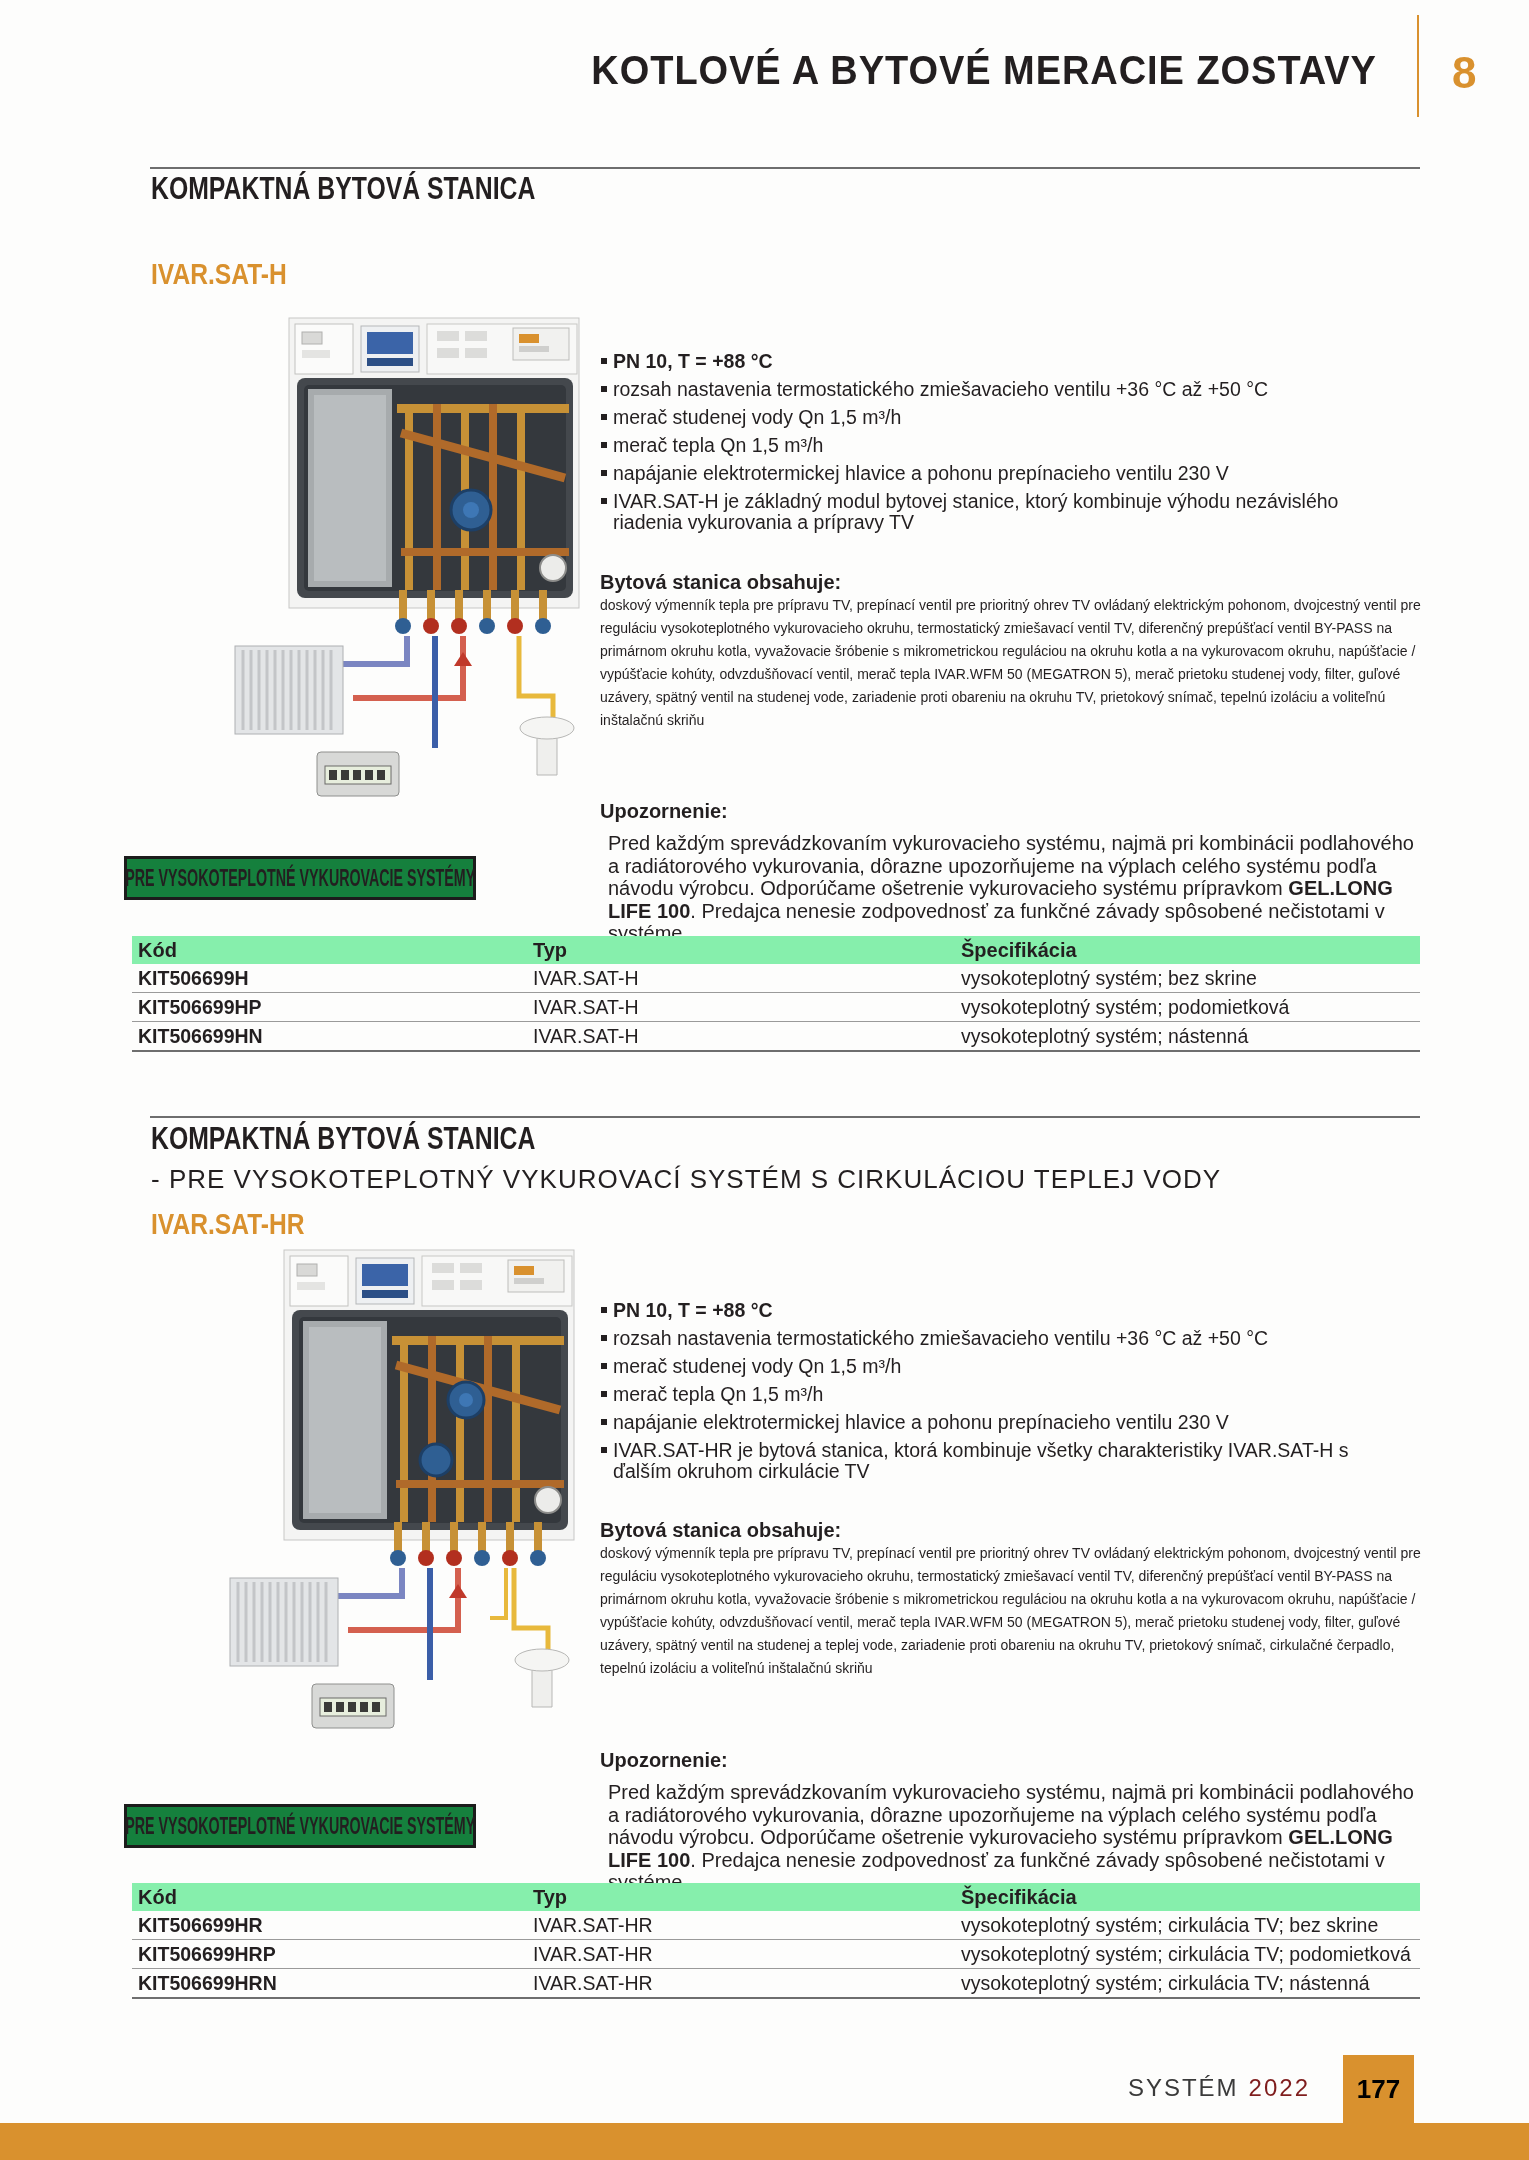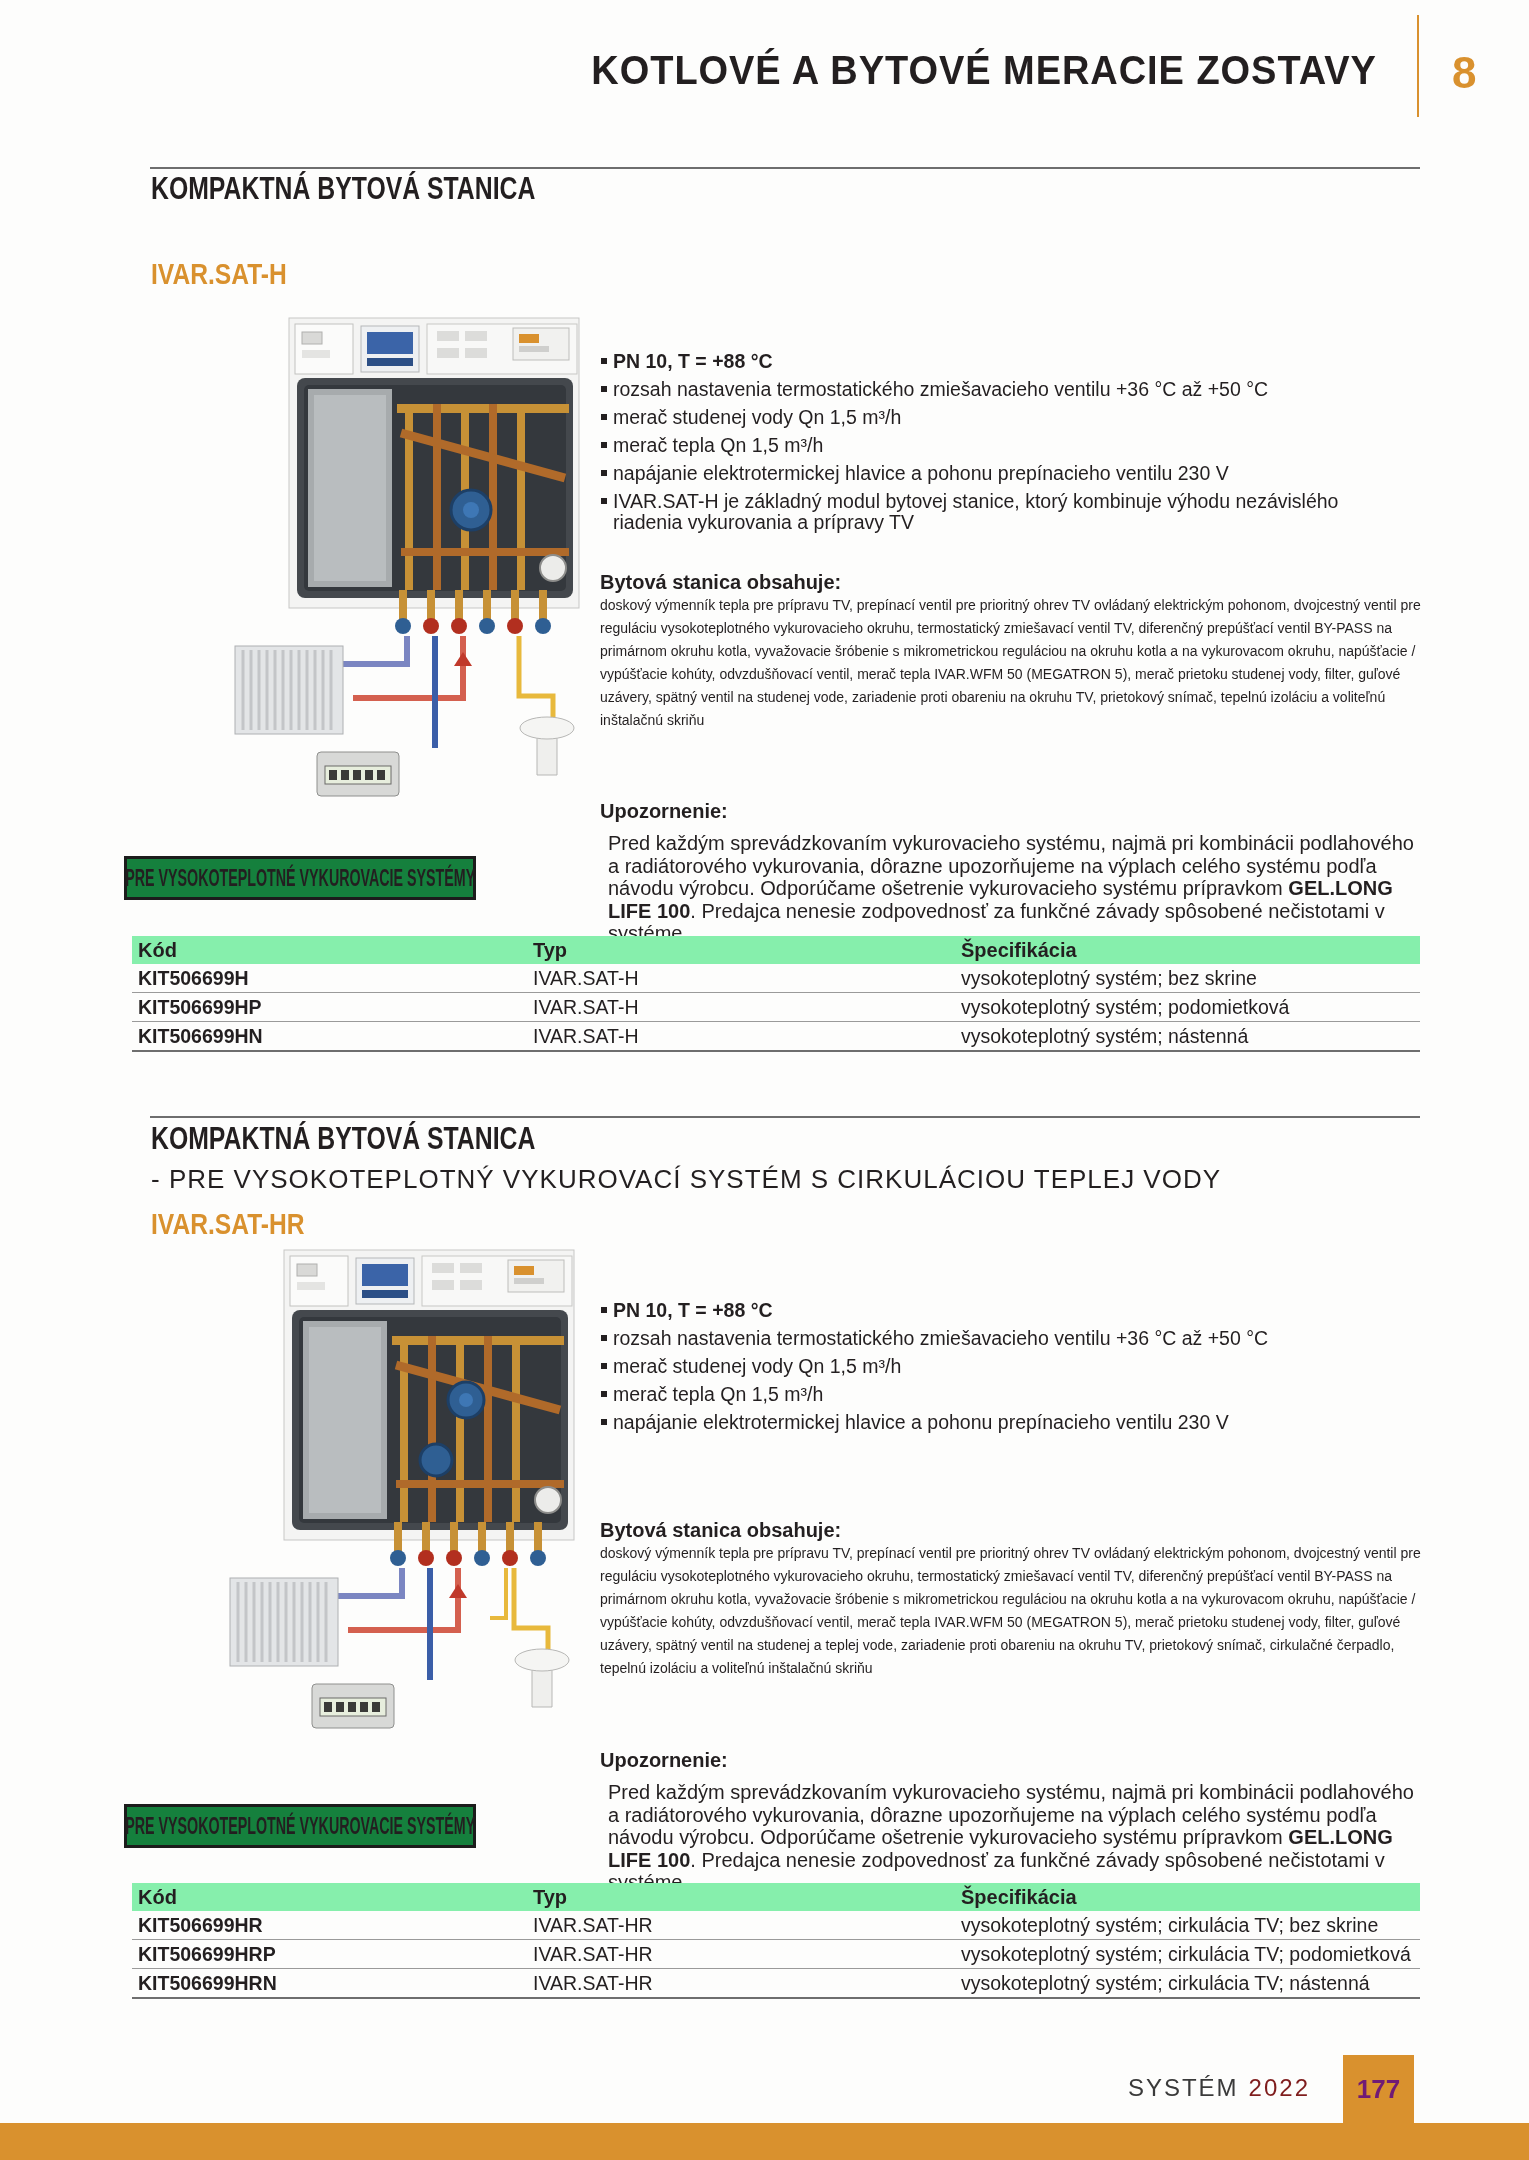--- a/index.html
+++ b/index.html
@@ -63,21 +63,21 @@
 
   
   .product-img { position:absolute; width:430px; height:580px; }
 
   
   .footer-catalog { position:absolute; top:2074px; right:219px; font-size:24px; letter-spacing:2px;
                     color:#3a3a3a; white-space:nowrap; }
   .footer-catalog .yr { color:#7f1d1d; margin-left:10px; }
   .footer-pagebox { position:absolute; left:1343px; top:2055px; width:71px; height:68px; background:#D9912E;
                     display:flex; align-items:center; justify-content:center; }
-  .footer-pagebox span { color:#701a75; font-size:26px; font-weight:bold; }
+  .footer-pagebox span { color:#000000; font-size:26px; font-weight:bold; }
   .footer-band { position:absolute; left:0; top:2123px; width:1529px; height:37px; background:#D9912E; }
 </style>
 </head>
 <body>
 
 <div class="page">
 
   <div class="hdr-title">KOTLOVÉ A BYTOVÉ MERACIE ZOSTAVY</div>
   <div class="chapter-line"></div>
   <div class="chapter-num">8</div>
@@ -276,20 +276,21 @@
     <rect x="200" y="542" width="8" height="10" fill="#3a3a38"></rect>
     <rect x="212" y="542" width="8" height="10" fill="#3a3a38"></rect>
   </svg>
 
   <ul class="spec-list" style="top:1300px">
     <li class="b">PN 10, T = +88 °C</li>
     <li>rozsah nastavenia termostatického zmiešavacieho ventilu +36 °C až +50 °C</li>
     <li>merač studenej vody Qn 1,5 m³/h</li>
     <li>merač tepla Qn 1,5 m³/h</li>
     <li>napájanie elektrotermickej hlavice a pohonu prepínacieho ventilu 230 V</li>
+    <li>IVAR.SAT-HR je bytová stanica, ktorá kombinuje všetky charakteristiky IVAR.SAT-H s ďalším okruhom cirkulácie TV</li>
   </ul>
 
   <div class="block-h" style="top:1519px">Bytová stanica obsahuje:</div>
   <p class="block-p" style="top:1542px">doskový výmenník tepla pre prípravu TV, prepínací ventil pre prioritný ohrev TV ovládaný elektrickým pohonom, dvojcestný ventil pre reguláciu vysokoteplotného vykurovacieho okruhu, termostatický zmiešavací ventil TV, diferenčný prepúšťací ventil BY-PASS na primárnom okruhu kotla, vyvažovacie šróbenie s mikrometrickou reguláciou na okruhu kotla a na vykurovacom okruhu, napúšťacie / vypúšťacie kohúty, odvzdušňovací ventil, merač tepla IVAR.WFM 50 (MEGATRON 5), merač prietoku studenej vody, filter, guľové uzávery, spätný ventil na studenej a teplej vode, zariadenie proti obareniu na okruhu TV, prietokový snímač, cirkulačné čerpadlo, tepelnú izoláciu a voliteľnú inštalačnú skriňu</p>
 
   <div class="block-h" style="top:1749px">Upozornenie:</div>
   <p class="warn-p" style="top:1773px"><span>Pred každým sprevádzkovaním vykurovacieho systému, najmä pri kombinácii podlahového a radiátorového vykurovania, dôrazne upozorňujeme na výplach celého systému podľa návodu výrobcu. Odporúčame ošetrenie vykurovacieho systému prípravkom </span><b>GEL.LONG LIFE 100</b><span>. Predajca nenesie zodpovednosť za funkčné závady spôsobené nečistotami v systéme.</span></p>
 
   <div class="badge" style="top:1804px">
     <span>PRE VYSOKOTEPLOTNÉ VYKUROVACIE SYSTÉMY</span>

